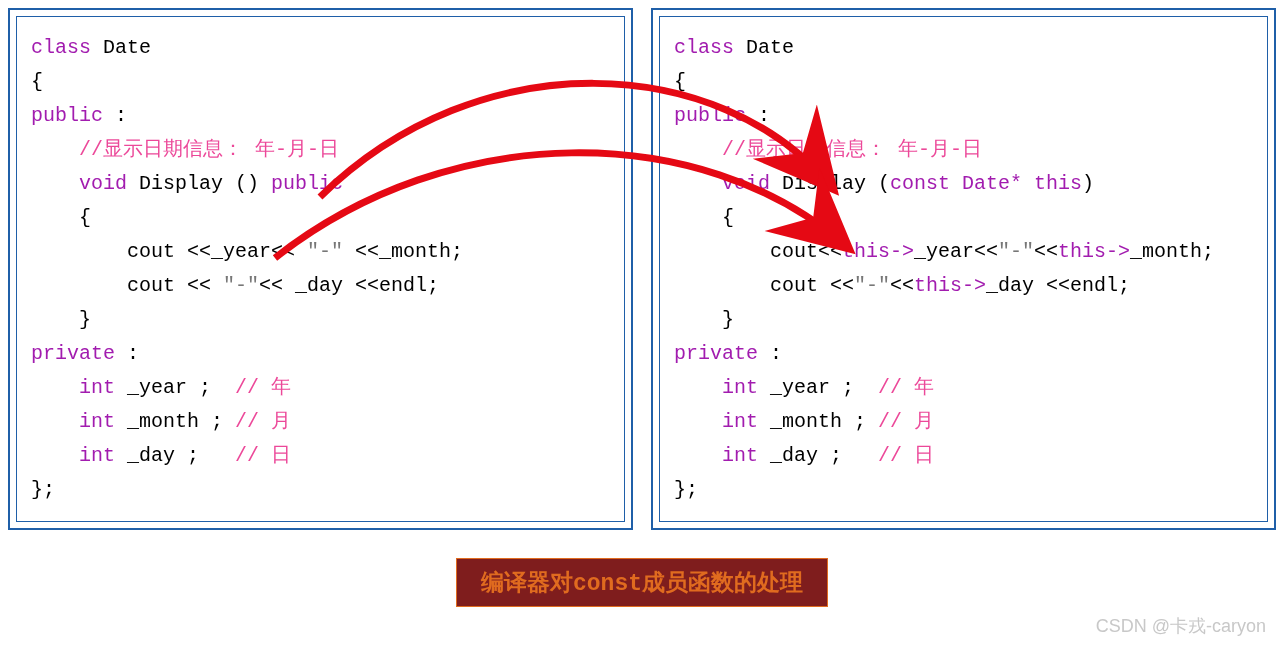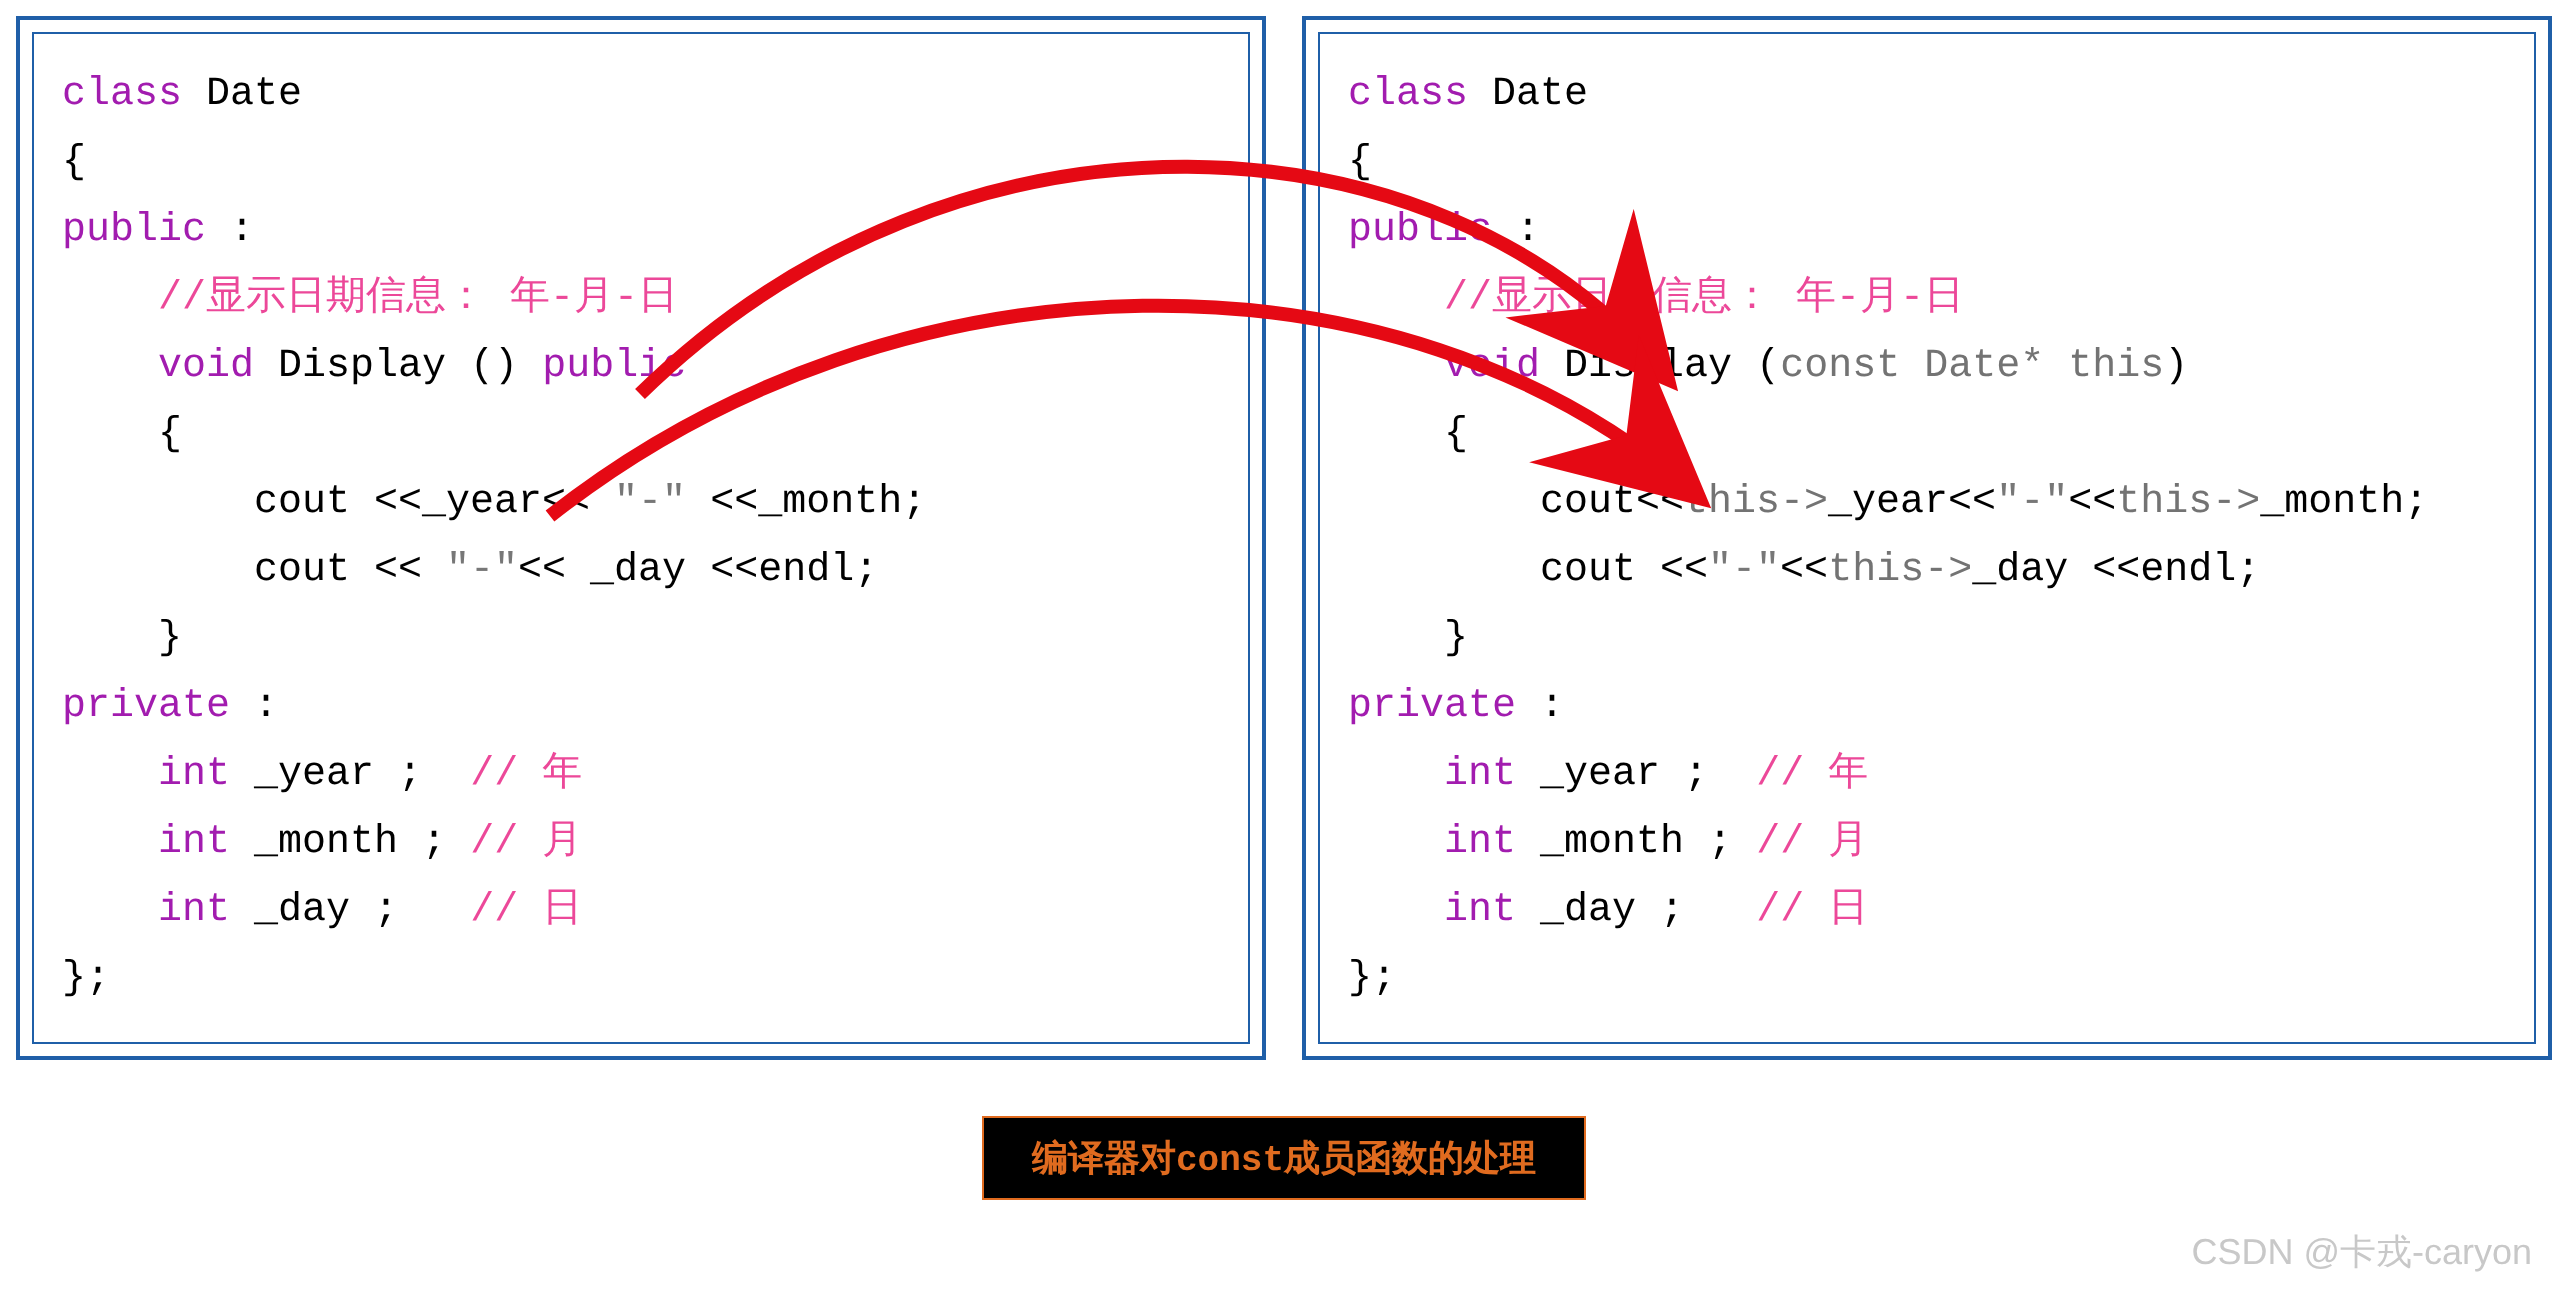--- a/index.html
+++ b/index.html
@@ -28,30 +28,30 @@
     box-sizing:border-box;
     min-height:500px;
     font-family:"SimSun","Courier New",monospace;
     font-size:20px;
     line-height:34px;
     white-space:pre;
     color:#000;
   }
   .kw{color:#a21caf;}
   .cmt{color:#ec4899;}
-  .red{color:#737373;}
+  .red{color:#a21caf;}
   .str{color:#777;}
   .caption-box{
     border:1px solid #e06b1f;
     padding:8px 24px;
     display:inline-block;
     color:#e06b1f;
     font-weight:bold;
-    font-size:18px;
-    background:#000000;
+    font-size:23px;
+    background:#7f1d1d;
   }
   .caption-wrap{
     text-align:center;
     margin-top:28px;
   }
   svg.arrows{
     position:absolute;
     left:0;top:0;
     pointer-events:none;
   }

